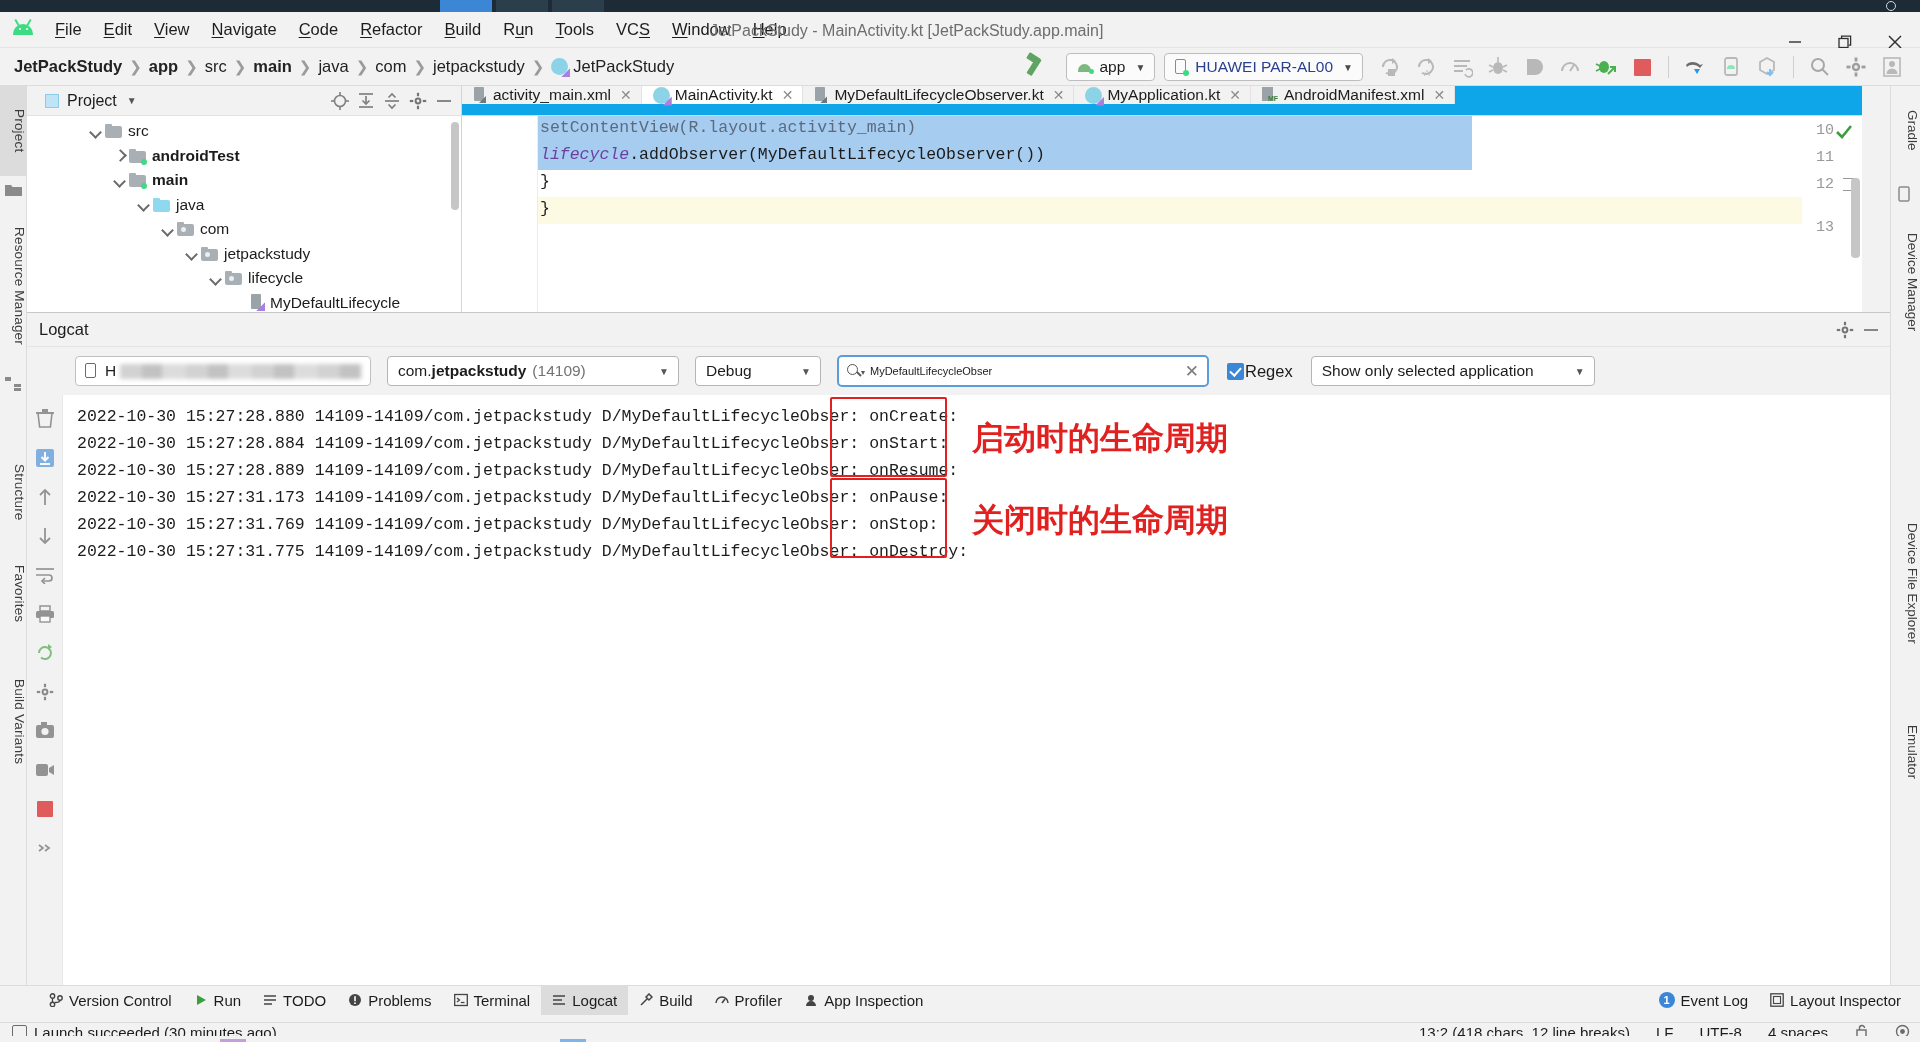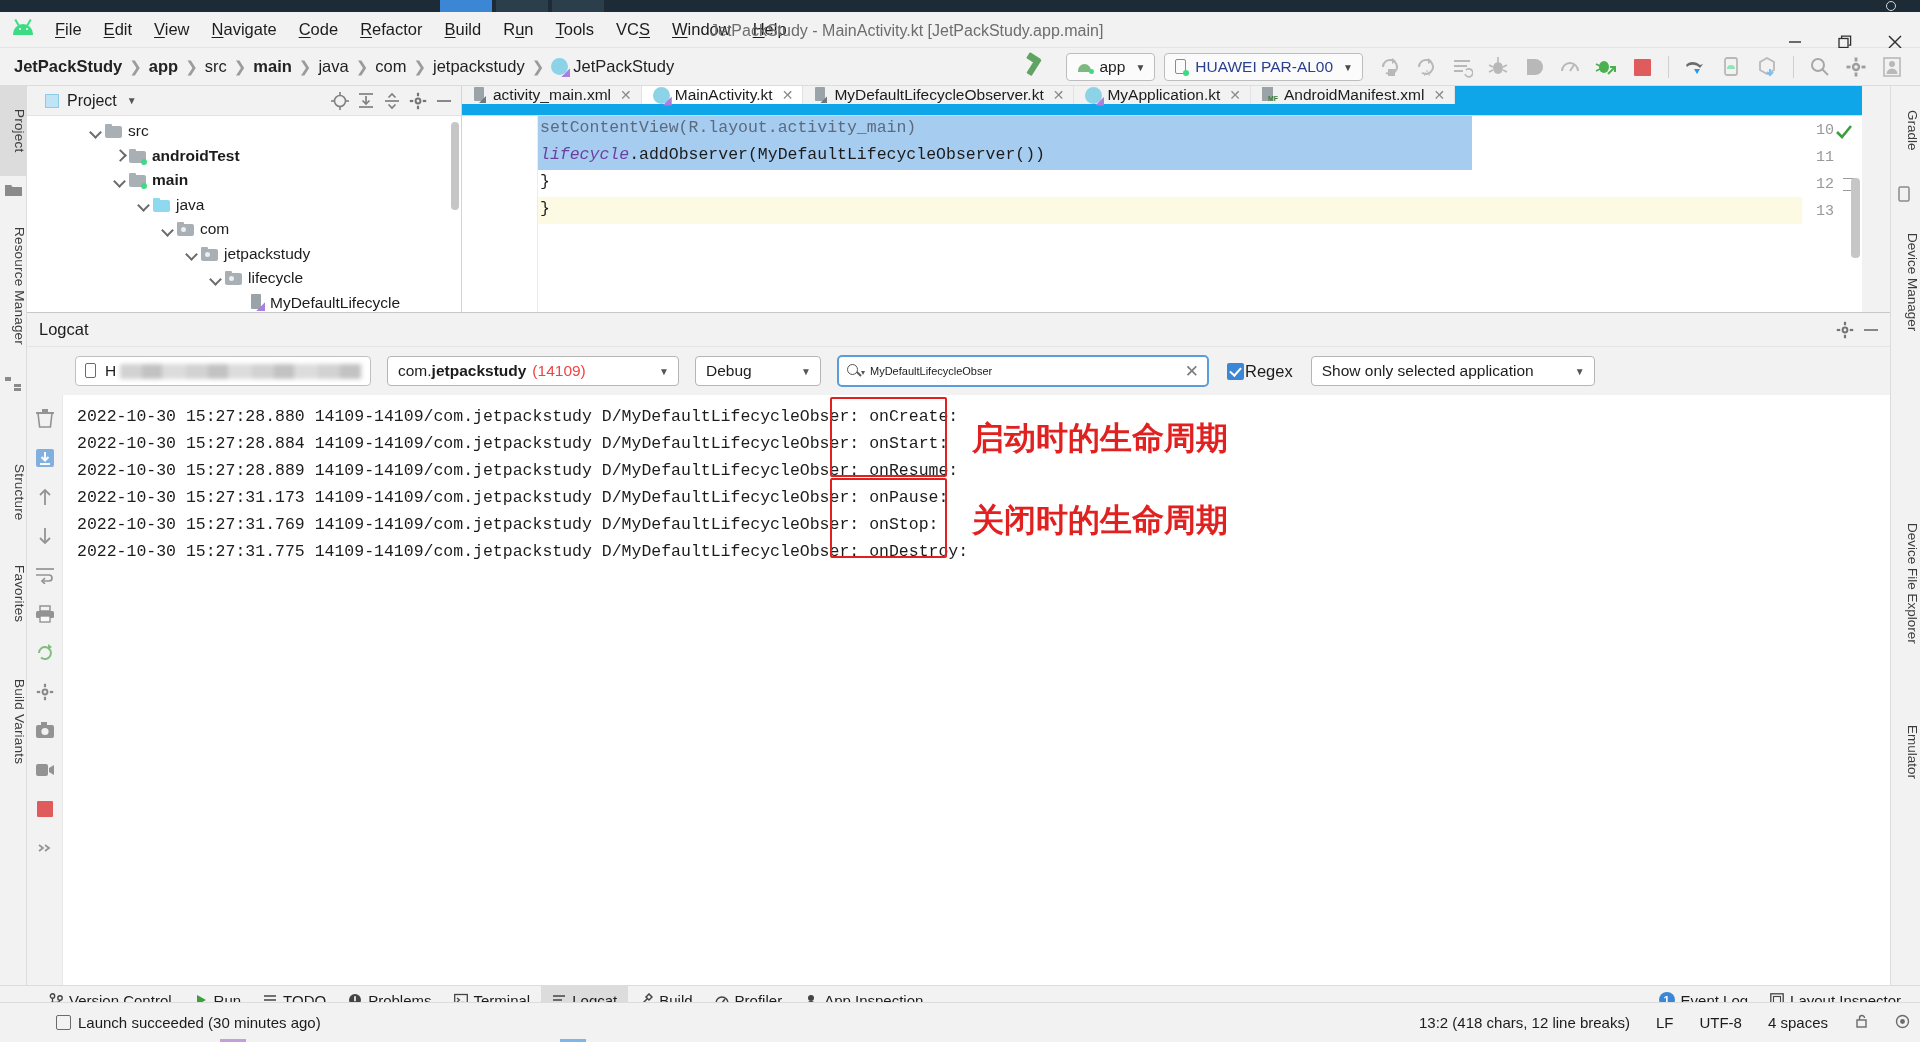--- a/index.html
+++ b/index.html
@@ -350,22 +350,22 @@
   .bb-ic { margin-right: 6px; display: flex; align-items: center; }
   .bb-right { position: absolute; right: 8px; display: flex; align-items: center; }
   .badge-1 {
     width: 16px; height: 16px; border-radius: 50%; background: #3b87d6; color: #fff;
     font-size: 11px; display: flex; align-items: center; justify-content: center;
     margin-right: 6px; font-weight: bold;
   }
 
   
   .statusbar {
-    position: absolute; left: 0; bottom: 0; width: 1920px; height: 40px;
-    background: #f2f2f2; border-top: 1px solid #dcdcdc; display: flex; align-items: center; padding-left: 44px;
+    position: absolute; left: 0; bottom: 0; width: 1920px; height: 20px;
+    background: #f2f2f2; border-top: 1px solid #dcdcdc; display: flex; align-items: center;
   }
   .sb-left { display: flex; align-items: center; margin-left: 12px; font-size: 15px; color: #1c1c1c; }
   .sb-right { position: absolute; right: 10px; display: flex; align-items: center; font-size: 15px; color: #1c1c1c; }
   .sb-right .seg { margin-left: 26px; white-space: nowrap; }
   .launch-ic { width: 15px; height: 15px; margin-right: 7px; position: relative; }
   .launch-ic .b { position: absolute; inset: 0; border: 1.6px solid #6b6b6b; border-radius: 2px; }
 
   
   .taskbar-hint {
     position: absolute; left: 0; bottom: 0; width: 1920px; height: 6px; background: #f2f2f2;
@@ -771,21 +771,21 @@
     <div class="code-area">
       <div class="hl-row" style="top:0; width:1010px"></div>
       <div class="hl-row" style="top:27px; width:1010px"></div>
       <div class="cur-row" style="top:81px; width:1340px"></div>
 
       <div class="gutter"></div>
 
       <div class="lnum" style="top:6px">10</div>
       <div class="lnum" style="top:33px">11</div>
       <div class="lnum" style="top:60px">12</div>
-      <div class="lnum" style="top:87px">13</div>
+      <div class="lnum" style="top:103px">13</div>
 
       <div class="fold-ic" style="top:62px">
           <span class="br"></span>
         </div>
 
       <div class="codeline plain" style="top:2px; color:#5a6b80">setContentView(R.layout.activity_main)</div>
       <div class="codeline" style="top:29px"><span class="ital">lifecycle</span><span class="plain">.addObserver(MyDefaultLifecycleObserver())</span></div>
       <div class="codeline plain" style="top:56px">}</div>
       <div class="codeline plain" style="top:83px">}</div>
 
@@ -839,21 +839,21 @@
         <span class="mini-phone">
             <span class="body" style="border-color:#6b6b6b"></span>
           </span>
         <span style="font-size:15.5px;color:#1c1c1c">H</span>
         <span class="blurred"></span>
       </div>
 
       <div class="lc-combo" style="width:292px; margin-left:16px">
         <span style="font-size:15.5px">com.</span>
           <span style="font-weight:bold;font-size:15.5px">jetpackstudy</span>
-          <span style="color:#ef4444;margin-left:6px">(14109)</span>
+          <span style="color:#737373;margin-left:6px">(14109)</span>
         <span class="car">▼</span>
       </div>
 
       <div class="lc-combo" style="width:126px; margin-left:16px">
         <span>Debug</span>
         <span class="car">▼</span>
       </div>
 
       <div class="lc-search" style="margin-left:16px">
         <span class="srch-ic">

